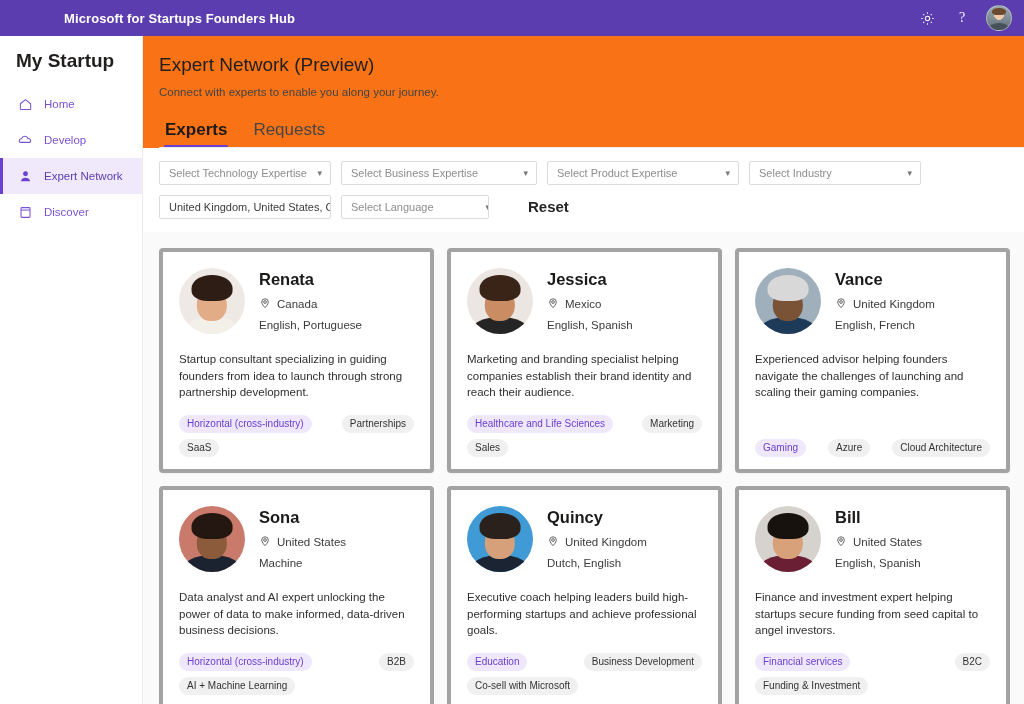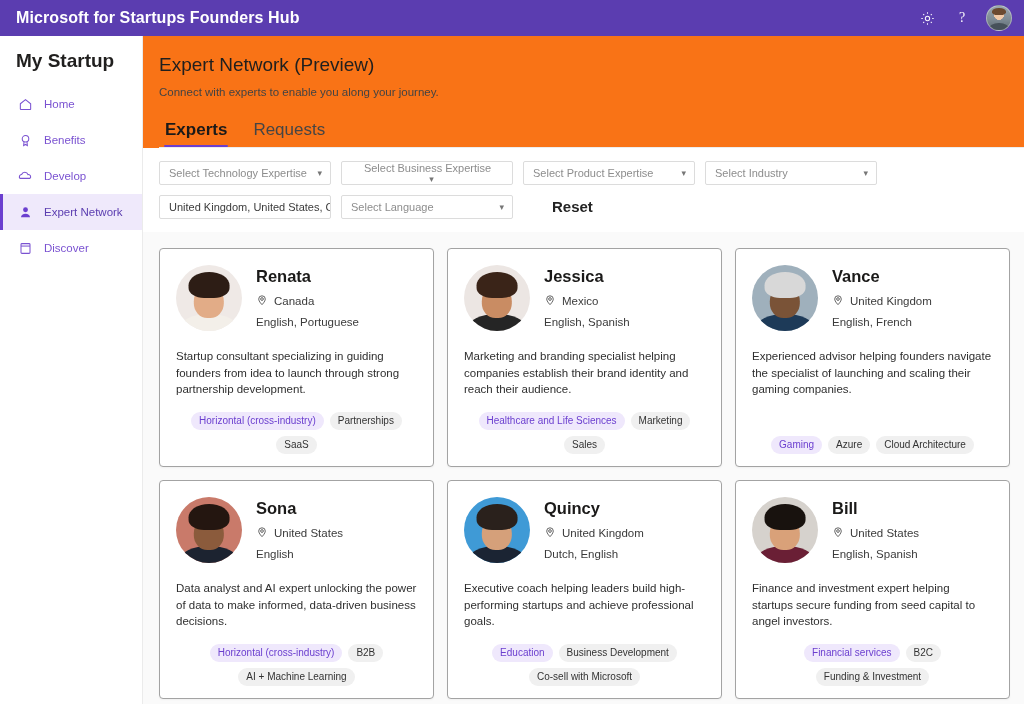--- a/index.html
+++ b/index.html
@@ -9,21 +9,21 @@
     background: #ffffff;
     overflow: hidden;
   }
 
   
   .topbar {
     height: 36px; background: #5b3db0;
     display: flex; align-items: center; justify-content: space-between;
     padding: 0 12px 0 16px; color: #fff;
   }
-  .topbar-title { font-size: 16px; font-weight: bold; letter-spacing: .1px; }
+  .topbar-title { font-size: 13px; font-weight: bold; letter-spacing: .1px; margin-left: 48px; }
   .topbar-right { display: flex; align-items: center; gap: 13px; }
   .ico-btn {
     width: 22px; height: 22px; display: flex; align-items: center; justify-content: center;
     color: #fff; opacity: .95;
   }
   .help-glyph { font-size: 14px; line-height: 1; font-family: "Liberation Serif", serif; }
   .avatar-top {
     width: 26px; height: 26px; border-radius: 50%;
     background: radial-gradient(circle at 50% 36%, #f0c9a8 0 26%, rgba(240,201,168,0) 27%),
                 linear-gradient(180deg, #9aa7ae 0%, #7e8b94 55%, #5d6a73 100%);
@@ -86,36 +86,36 @@
   .filter-row { display: flex; align-items: center; gap: 10px; }
   .filter-row + .filter-row { margin-top: 9px; }
   .select {
     height: 24px; border: 1px solid #dcdcdc; border-radius: 2px; background: #fff;
     display: flex; align-items: center; justify-content: space-between;
     padding: 0 8px 0 9px; font-size: 11px; color: #8d8d8d; cursor: default;
     overflow: hidden; white-space: nowrap;
   }
   .select.filled { color: #3b3b3b; }
   .select .chev { color: #767676; font-size: 9px; margin-left: 8px; }
-  .w-tech { width: 172px; } .w-biz { width: 172px; flex-direction: column; }
-  .w-prod { width: 172px; } .w-ind { width: 172px; }
-  .w-country { width: 172px; } .w-lang { width: 172px; gap: 44px; }
+  .w-tech { width: 172px; } .w-biz { width: 196px; }
+  .w-prod { width: 192px; } .w-ind { width: 172px; }
+  .w-country { width: 172px; } .w-lang { width: 148px; gap: 44px; }
   .reset-btn {
     font-size: 15px; font-weight: bold; color: #242424; background: none;
     border: none; padding: 4px 8px; cursor: default; margin-left: 21px;
   }
 
   
   .results {
     flex: 1; background: #fafafa; padding: 16px 14px 0 16px;
     display: flex; flex-direction: column; min-height: 0;
   }
   .grid { display: grid; grid-template-columns: repeat(3, 1fr); gap: 13px; }
   .card {
-    background: #fff; border: 1px solid #a3a3a3; border-radius: 4px;
+    background: #fff; border: 4px solid #a3a3a3; border-radius: 4px;
     box-shadow: 0 1px 2px rgba(0,0,0,.045);
     padding: 16px 16px 12px 16px; min-height: 197px;
     display: flex; flex-direction: column;
   }
   .card-top { display: flex; gap: 14px; }
   .avatar {
     width: 66px; height: 66px; border-radius: 50%; flex: 0 0 66px;
     position: relative; overflow: hidden; background: #e9e4e2;
   }
   .av-face { position: absolute; left: 50%; top: 30%; width: 46%; height: 50%;
@@ -123,21 +123,21 @@
   .av-hair { position: absolute; left: 50%; top: 10%; width: 62%; height: 40%;
     transform: translateX(-50%); border-radius: 50% 50% 38% 38%; }
   .av-body { position: absolute; left: 50%; bottom: -16%; width: 88%; height: 42%;
     transform: translateX(-50%); border-radius: 50% 50% 0 0; }
 
   .who { padding-top: 2px; min-width: 0; }
   .name { font-size: 16.5px; font-weight: bold; color: #1b1a19; line-height: 1.1; }
   .loc { display: flex; align-items: center; gap: 6px; margin-top: 9px; font-size: 11.5px; color: #3b3b3b; }
   .langs { font-size: 11.5px; color: #3b3b3b; margin-top: 8px; }
   .bio { font-size: 11.5px; color: #2f2f2f; line-height: 1.45; margin-top: 17px; }
-  .tags { display: flex; flex-wrap: wrap; gap: 6px; justify-content: center; margin-top: auto; padding-top: 14px; }
+  .tags { display: flex; flex-wrap: wrap; gap: 6px; justify-content: space-between; margin-top: auto; padding-top: 14px; }
   .tag {
     font-size: 10px; border-radius: 11px; padding: 3px 8px 4px;
     background: #f0f0f0; color: #333; white-space: nowrap;
   }
   .tag.accent { background: #efe8fc; color: #6b3fcf; }
 
   
   .pager { display: flex; align-items: center; justify-content: center; gap: 8px; padding: 17px 0 14px; }
 </style>
 </head>
@@ -166,29 +166,20 @@
 
     <div class="nav-item">
       <span class="nav-ico">
         <svg width="15" height="15" viewBox="0 0 16 16" fill="none" stroke="#7a52d1" stroke-width="1.1">
           <path d="M2.5 7.2 8 2.8l5.5 4.4v5.6a.6.6 0 0 1-.6.6H3.1a.6.6 0 0 1-.6-.6z"></path>
         </svg>
       </span>
       <span>Home</span>
     </div>
 
-    <div class="nav-item">
-      <span class="nav-ico">
-        <svg width="15" height="15" viewBox="0 0 16 16" fill="none" stroke="#7a52d1" stroke-width="1.1">
-          <circle cx="8" cy="6.2" r="3.5"></circle>
-          <path d="M6.4 9.6 6 13.4l2-1.2 2 1.2-.4-3.8"></path>
-        </svg>
-      </span>
-      <span>Benefits</span>
-    </div>
 
     <div class="nav-item">
       <span class="nav-ico">
         <svg width="16" height="16" viewBox="0 0 16 16" fill="none" stroke="#7a52d1" stroke-width="1.1">
           <path d="M3 10.4a2.3 2.3 0 0 1 1.6-3.9A3.4 3.4 0 0 1 11 6.6a2.2 2.2 0 0 1 1.9 3.8z"></path>
         </svg>
       </span>
       <span>Develop</span>
     </div>
 
@@ -329,21 +320,21 @@
             <svg width="12" height="12" viewBox="0 0 16 16" fill="none" stroke="#444" stroke-width="1.1">
               <path d="M8 14.2s4.4-4.3 4.4-7.4A4.4 4.4 0 0 0 3.6 6.8C3.6 9.9 8 14.2 8 14.2z"></path>
               <circle cx="8" cy="6.7" r="1.8"></circle>
             </svg>
           </span>
           <span>United Kingdom</span>
         </div>
         <div class="langs">English, French</div>
       </div>
     </div>
-    <div class="bio">Experienced advisor helping founders navigate the specialist of launching and scaling their gaming companies.</div>
+    <div class="bio">Experienced advisor helping founders navigate the challenges of launching and scaling their gaming companies.</div>
     <div class="tags">
       <span class="tag accent">Gaming</span>
               <span class="tag ">Azure</span>
               <span class="tag ">Cloud Architecture</span>
     </div>
           </div>
           <div class="card">
     <div class="card-top">
       <div class="avatar" style="background:#c97a6a">
         <div class="av-body" style="background:#1c2330"></div>
@@ -354,21 +345,21 @@
         <div class="name">Sona</div>
         <div class="loc">
           <span>
             <svg width="12" height="12" viewBox="0 0 16 16" fill="none" stroke="#444" stroke-width="1.1">
               <path d="M8 14.2s4.4-4.3 4.4-7.4A4.4 4.4 0 0 0 3.6 6.8C3.6 9.9 8 14.2 8 14.2z"></path>
               <circle cx="8" cy="6.7" r="1.8"></circle>
             </svg>
           </span>
           <span>United States</span>
         </div>
-        <div class="langs">English</div>
+        <div class="langs">Machine</div>
       </div>
     </div>
     <div class="bio">Data analyst and AI expert unlocking the power of data to make informed, data-driven business decisions.</div>
     <div class="tags">
       <span class="tag accent">Horizontal (cross-industry)</span>
               <span class="tag ">B2B</span>
               <span class="tag ">AI + Machine Learning</span>
     </div>
           </div>
           <div class="card">

